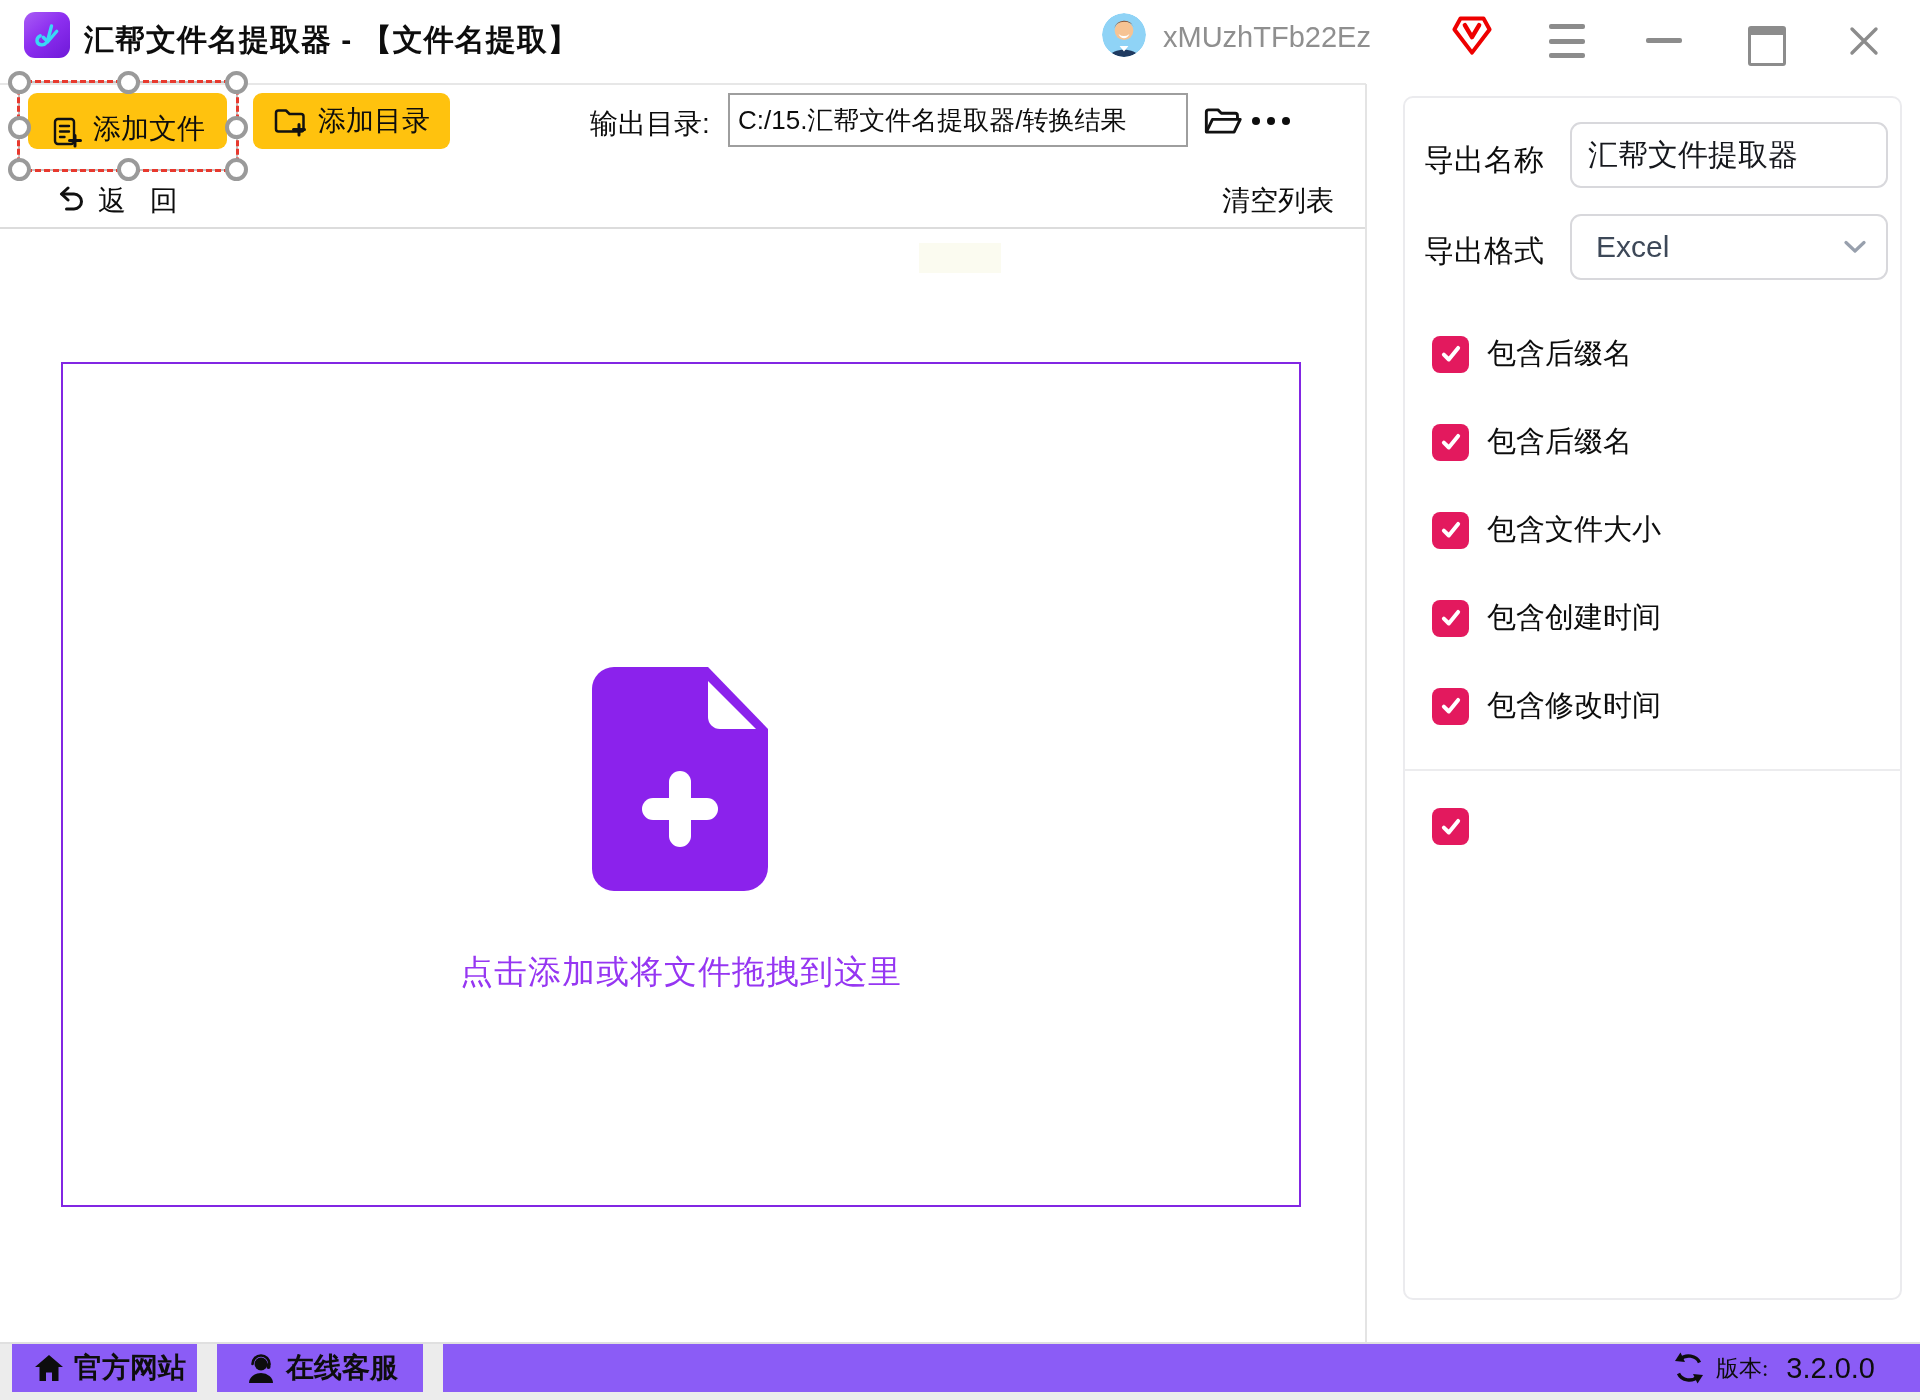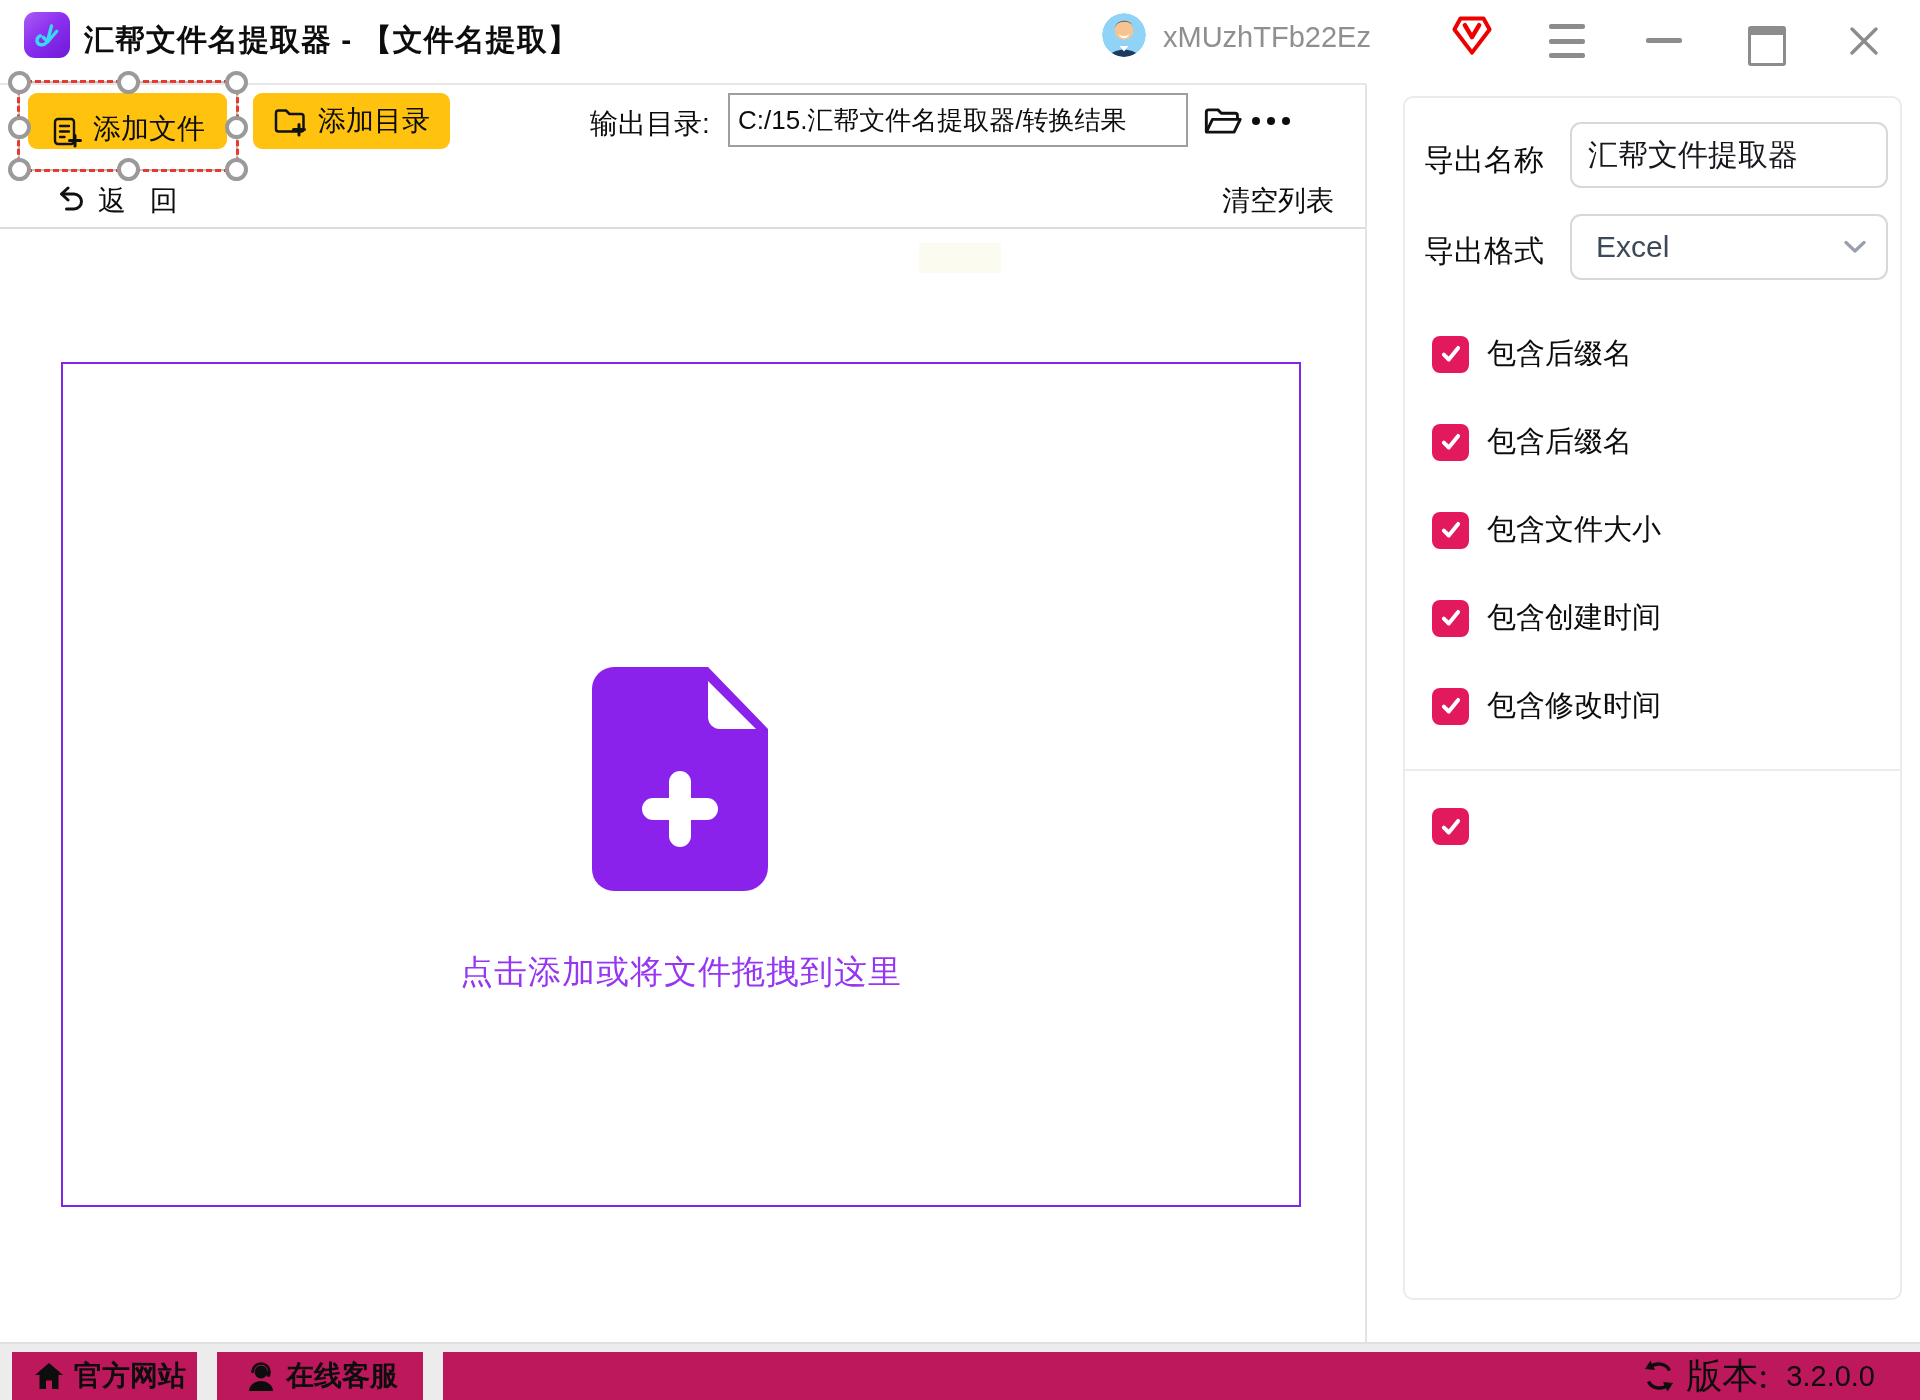--- a/index.html
+++ b/index.html
@@ -64,26 +64,26 @@
   .chk-row{position:absolute;left:1432px;display:flex;align-items:center;gap:18px;cursor:pointer;}
   .chk-box{width:37px;height:37px;border-radius:8px;background:#E3195E;display:flex;align-items:center;justify-content:center;flex:none;}
   .chk-label{font-size:29px;color:#0d0d0d;white-space:nowrap;}
   .side-divider{position:absolute;left:1404px;top:769px;width:497px;height:2px;background:#ececee;}
   .start-btn{position:absolute;left:1422px;top:918px;width:438px;height:80px;background:#F42B0D;border:none;border-radius:10px;
              color:#fff;font-family:inherit;font-size:31px;font-weight:bold;letter-spacing:3px;cursor:pointer;}
 
   
   .footer{position:absolute;left:0;top:1342px;width:1920px;height:58px;background:#ececec;border-top:0;}
   .footer::before{content:"";position:absolute;left:0;top:0;width:1920px;height:2px;background:#e0e0e0;}
-  .fcell{position:absolute;top:2px;height:48px;background:#be185d;display:flex;align-items:center;margin-top:8px;}
+  .fcell{position:absolute;top:2px;height:48px;background:#8b5cf6;display:flex;align-items:center;}
   .fcell .txt{font-size:28px;font-weight:600;color:#0d0d0d;}
   #fcell-site{left:12px;width:185px;padding-left:21px;box-sizing:border-box;gap:9px;cursor:pointer;}
   #fcell-support{left:217px;width:206px;padding-left:28px;box-sizing:border-box;gap:9px;cursor:pointer;}
   #fcell-version{left:443px;width:1477px;justify-content:flex-end;padding-right:45px;box-sizing:border-box;gap:10px;}
-  #fcell-version .lbl{font-size:36px;color:#0d0d0d;font-family:Liberation Serif, serif;}
+  #fcell-version .lbl{font-size:23px;color:#0d0d0d;font-family:Liberation Serif, serif;}
   #fcell-version .num{font-size:29px;color:#0d0d0d;margin-left:8px;}
 </style>
 </head>
 <body>
 
 <div id="app">
 
   <div class="titlebar">
     <div class="app-logo">
       <svg width="36" height="36" viewBox="0 0 48 48">

